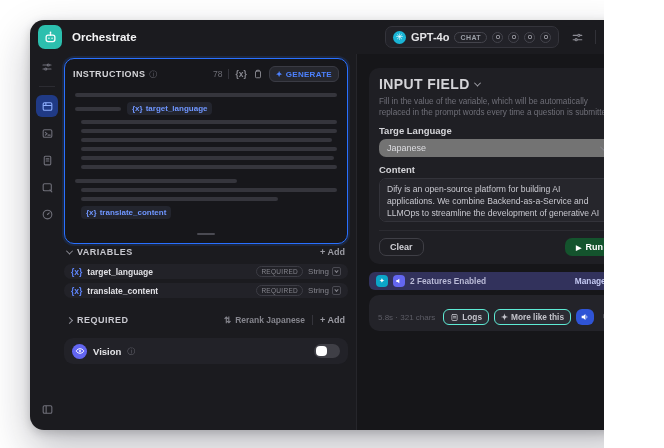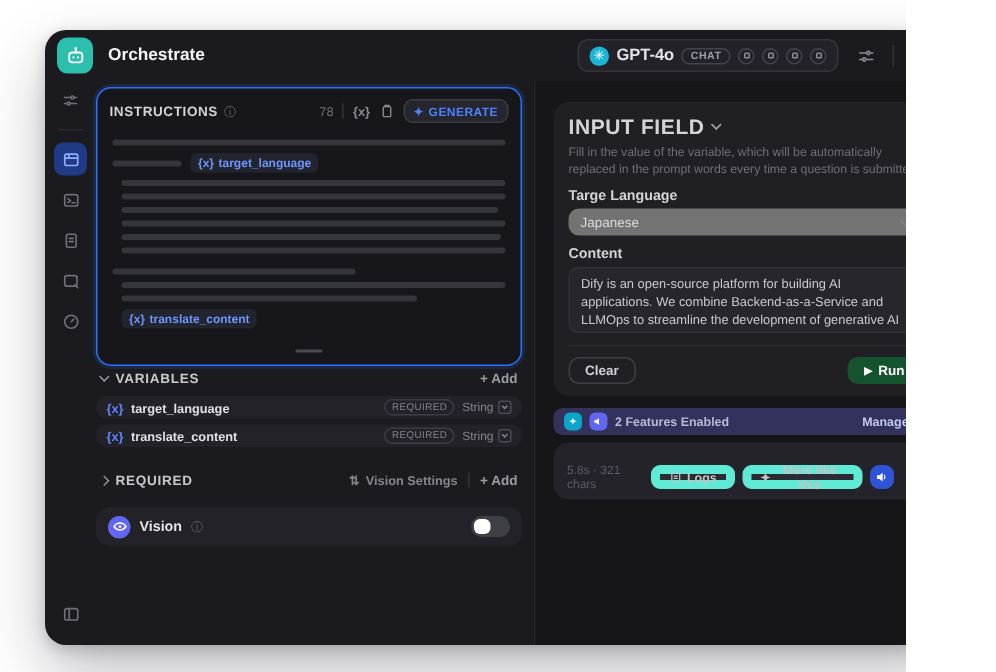--- a/index.html
+++ b/index.html
@@ -134,21 +134,21 @@
             border:none; display:flex; align-items:center; gap:3px; font-family:inherit; }
 
   .out-header { display:flex; align-items:center; gap:6px; margin-top:9px; }
   .out-title { font-size:8px; color:#6c6c75; letter-spacing:.6px; font-weight:bold; }
   .out-rule { flex:1; height:1px; background:#28282e; }
   .output-card { margin-top:5px; background:#232329; border-radius:10px; padding:8px 9px 6px; }
   .out-text { font-size:9.2px; color:#cfcfd6; line-height:1.5; }
   .out-footer { display:flex; align-items:center; margin-top:6px; gap:5px; }
   .stats { font-size:8px; color:#5c5c65; margin-right:auto; }
   .pill-btn { display:flex; align-items:center; gap:3px; height:16px; padding:0 6px; background:#2b2b33;
-              border:6px solid #5eead4; border-radius:6px; color:#c3c3cb; font-size:8.3px;
+              border:1px solid #5eead4; border-radius:6px; color:#c3c3cb; font-size:8.3px;
               font-weight:bold; font-family:inherit; }
   .spk-btn { width:18px; height:16px; border-radius:6px; background:#2f54d6; color:#fff; border:none;
              display:flex; align-items:center; justify-content:center; }
   .copy-btn { width:16px; height:16px; background:none; border:none; color:#8b8b93;
               display:flex; align-items:center; justify-content:center; }
   svg { display:block; }
 </style>
 </head>
 <body>
 
@@ -370,21 +370,21 @@
           </div>
         </div>
 
         <div class="section" style="margin-top:14px">
           <div class="sec-header">
             <span class="chev right"></span>
             <span class="sec-title">REQUIRED</span>
             <span class="spacer"></span>
             <button class="rerank">
               <span>⇅</span>
-              <span>Vision Settings</span>
+              <span>Rerank Japanese</span>
             </button>
             <span class="vr"></span>
             <button class="add-btn">+ Add</button>
           </div>
         </div>
 
         <div class="vision-card">
           <span class="vision-icon">
             <svg viewBox="0 0 24 24" width="10" height="10" fill="none" stroke="#fff" stroke-width="2.4">
               <path d="M2.5 12s3.5-5.5 9.5-5.5S21.5 12 21.5 12 18 17.5 12 17.5 2.5 12 2.5 12z"></path>

